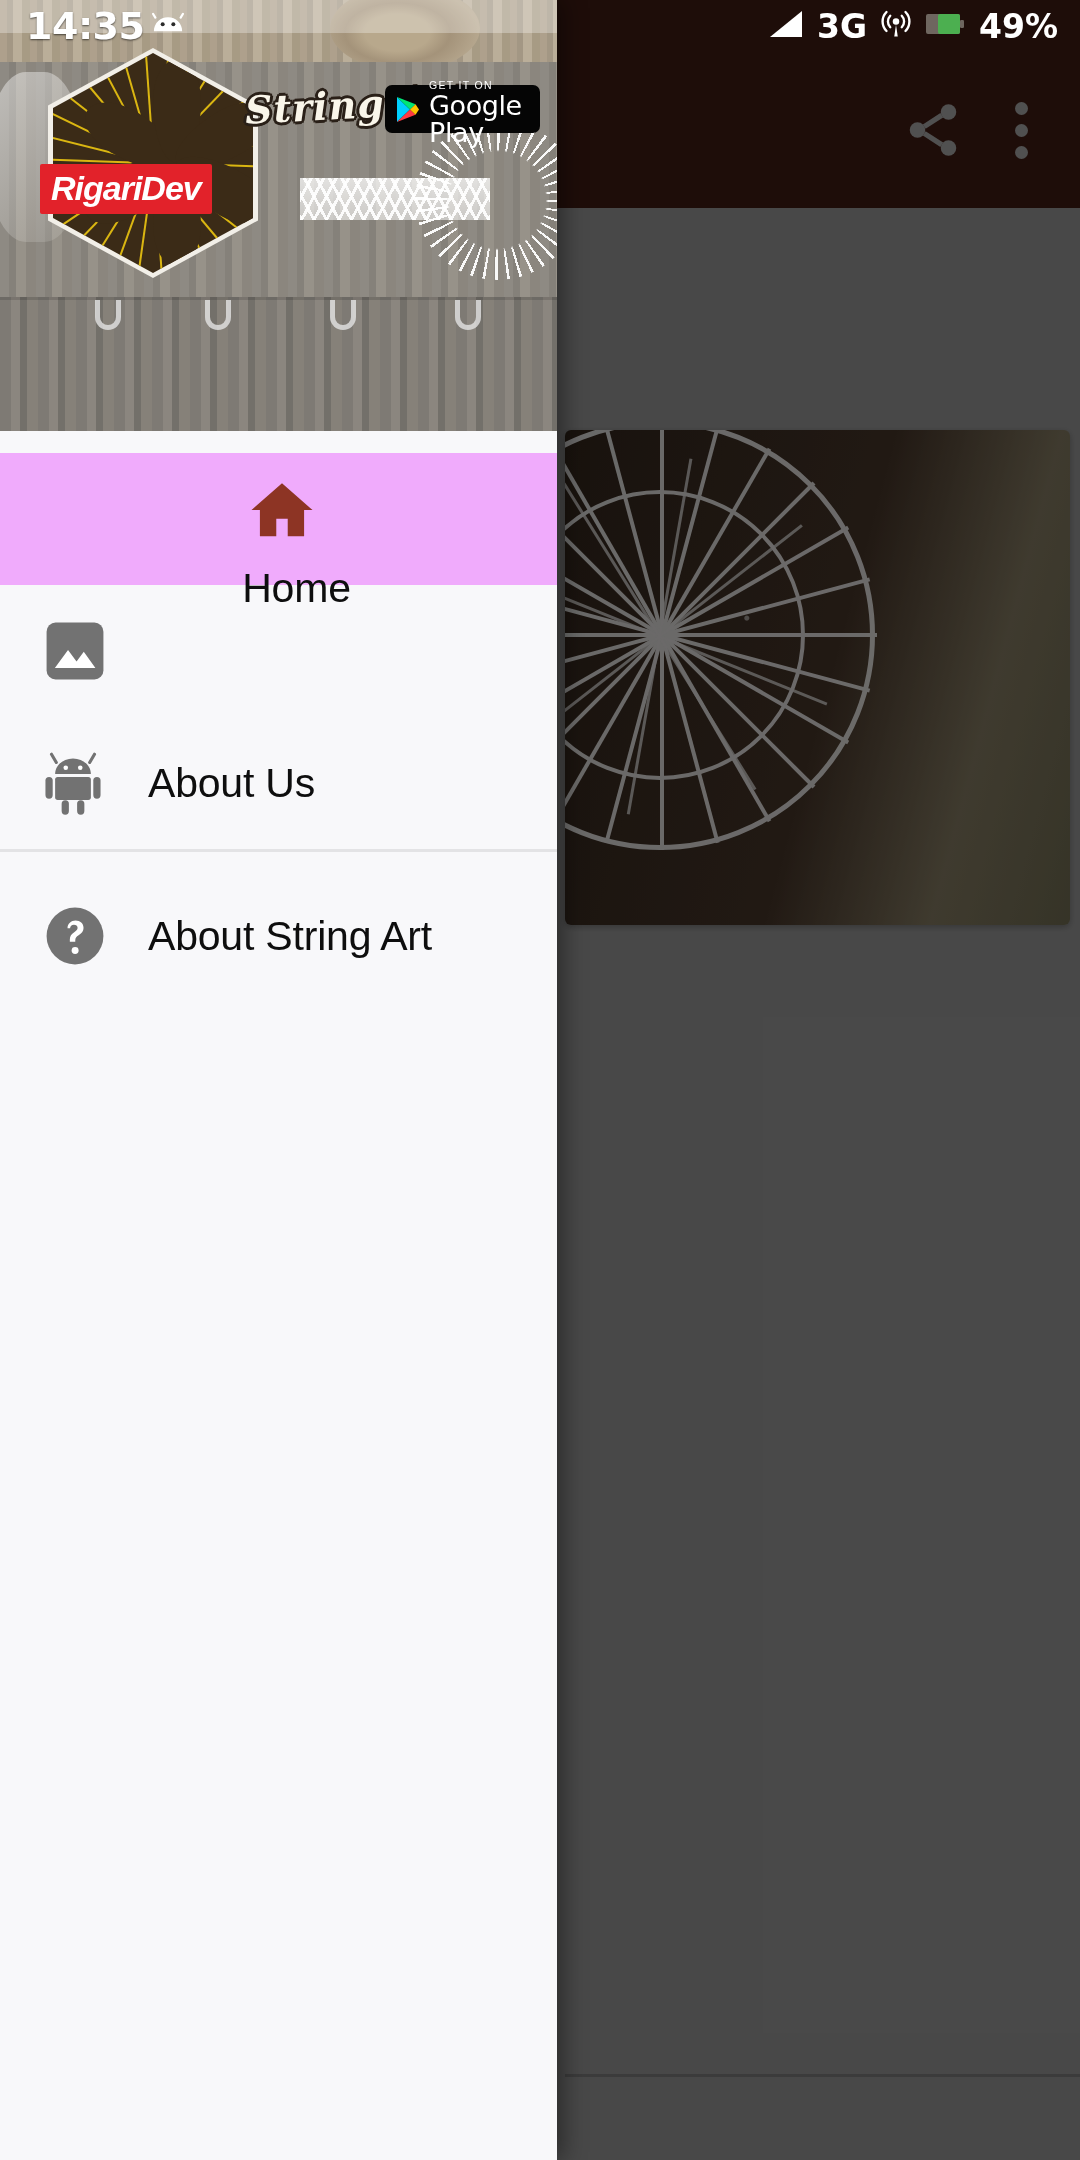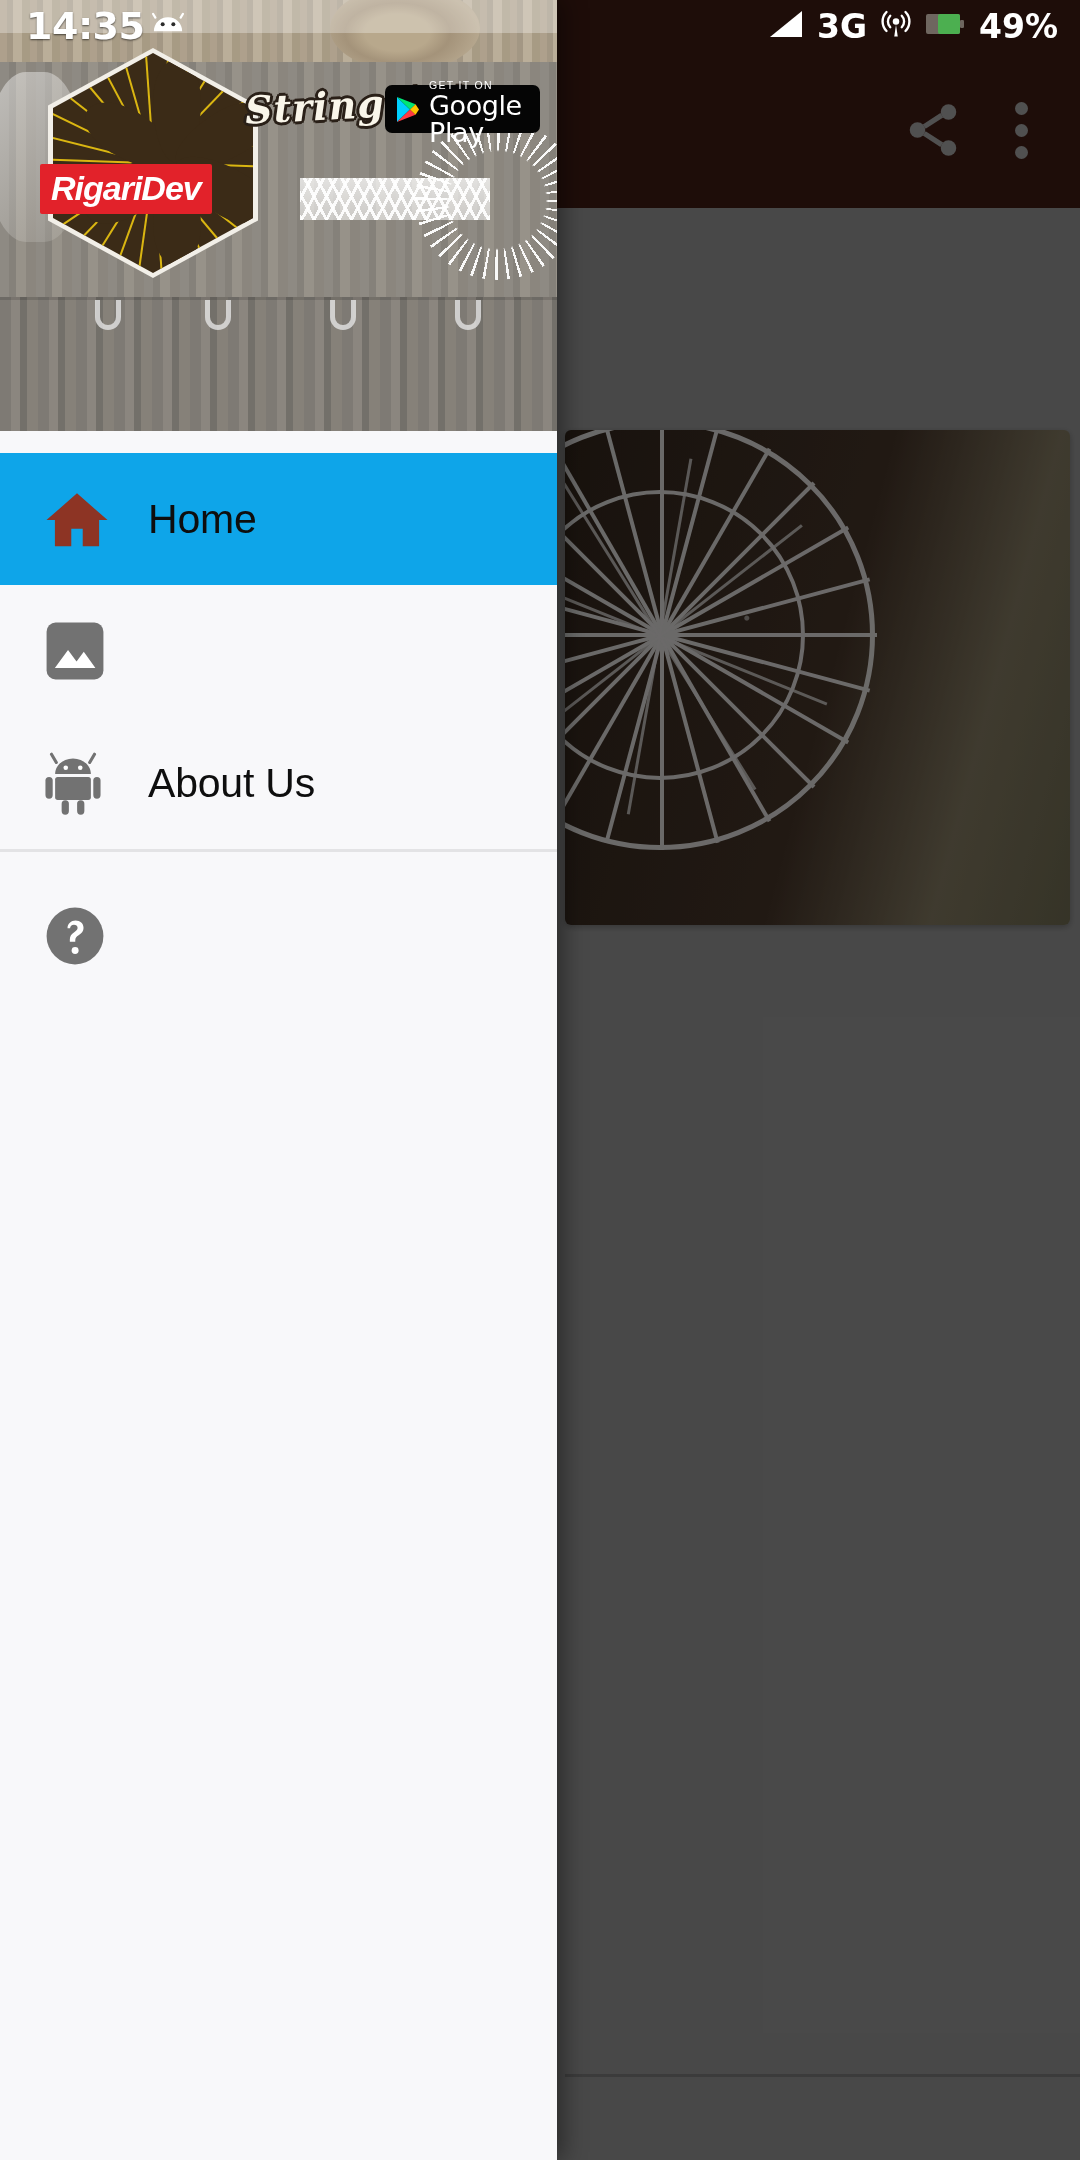--- a/index.html
+++ b/index.html
@@ -194,21 +194,21 @@
   .gplay-get { color:#fff; font-size:10.5px; letter-spacing:1.3px; font-weight:400; }
   .gplay-name { color:#fff; font-size:27px; font-weight:400; letter-spacing:-.4px;
                 margin-top:2px; font-family:"DejaVu Sans", sans-serif; }
 
   
   .menu-top-gap { height:22px; background:#f8f8fa; }
   .menu-group { background:#f8f8fa; }
   .menu-item {
     display:flex; align-items:center; height:132px; padding-left:36px; gap:0;
   }
-  .menu-item.selected { background:#0ea5e9; }
+  .menu-item.selected { background:#f0abfc;flex-direction:column; }
   .menu-icon {
     width:112px; flex:0 0 112px; display:flex; align-items:center; justify-content:flex-start;
     padding-left:8px;
   }
   .menu-label {
     font-size:41px; color:#0e0e0e; font-weight:400; letter-spacing:-.2px;
   }
   .menu-sep { height:3px; background:#e3e3e5; margin-top:0; }
   .menu-group-2 { padding-top:18px; background:#f8f8fa; }
 
@@ -397,20 +397,21 @@
 
     <div class="menu-group menu-group-2">
       <div class="menu-item">
         <span class="menu-icon">
           <svg class="ic-help" viewBox="0 0 24 24">
             <circle cx="12" cy="12" r="11" fill="#727272"></circle>
             <path d="M9.1 9.0c0-1.8 1.4-3.0 3.1-3.0 1.8 0 3.1 1.1 3.1 2.8 0 1.5-0.8 2.2-1.9 2.9-0.9 0.6-1.3 1.0-1.3 2.0v0.5h-2.1v-0.8c0-1.4 0.6-2.2 1.7-2.9 0.9-0.6 1.3-1.0 1.3-1.7 0-0.7-0.6-1.2-1.4-1.2-0.9 0-1.5 0.6-1.5 1.4z" fill="#ffffff"></path>
             <circle cx="12.05" cy="17.6" r="1.35" fill="#ffffff"></circle>
           </svg>
         </span>
+        <span class="menu-label">About String Art</span>
       </div>
     </div>
   </div>
 
   <div class="statusbar">
     <div class="sb-left">
       <span class="sb-clock">14:35</span>
       <span>
         <svg class="ic-android-sb" viewBox="0 0 24 18">
           <path d="M2.5 4.2 0.8 1.4M21.5 4.2 23.2 1.4" stroke="#fff" stroke-width="1.6" stroke-linecap="round"></path>

